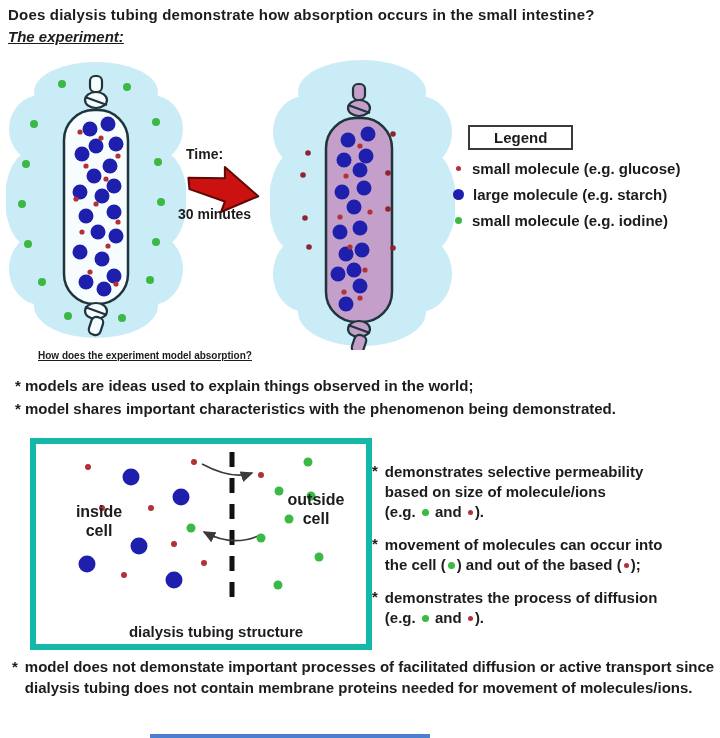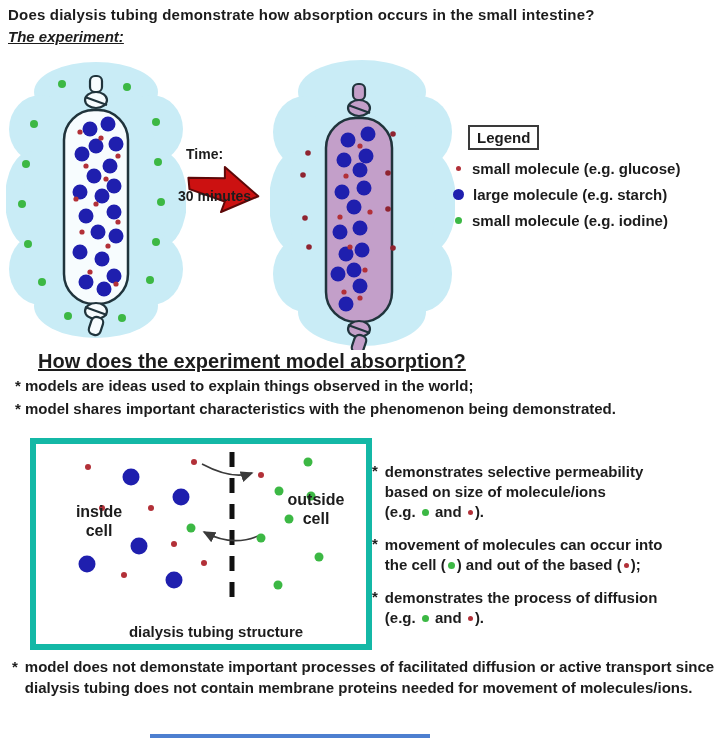--- a/index.html
+++ b/index.html
@@ -14,29 +14,29 @@
   .panel-svg{position:absolute;}
   .cloud{fill:var(--cloud);}
   .tube-outline{stroke:var(--tube-outline);stroke-width:2.5;}
   .tube-before{fill:var(--tube-before);}
   .tube-after{fill:var(--tube-after);}
   .knot{stroke:var(--tube-outline);stroke-width:2.2;fill:none;}
   .knot-fill-before{fill:var(--tube-before);}
   .knot-fill-after{fill:var(--tube-after);}
   .arrow-label{font-size:14px;text-align:left;}
   .arrow-shape{fill:var(--arrow-red);stroke:#5e0808;stroke-width:2;stroke-linejoin:round;}
-  .legend-box{left:468px;top:125px;border:2px solid #3a3a3a;padding:2px 7px;font-size:15px;background:#fff;}
+  .legend-box{left:468px;top:125px;border:2px solid #3a3a3a;padding:2px 24px;font-size:15px;background:#fff;}
   .legend-items{left:452px;top:160px;}
   .legend-row{display:flex;align-items:center;margin-bottom:9px;}
   .legend-row .label{font-size:15px;white-space:nowrap;}
   .ldot{display:inline-block;border-radius:50%;margin-right:9px;flex:0 0 auto;}
   .ldot.red{width:5px;height:5px;background:var(--red-dot);margin-left:4px;margin-right:11px;}
   .ldot.blue{width:11px;height:11px;background:var(--blue-dot);margin-left:1px;}
   .ldot.green{width:7px;height:7px;background:var(--green-dot);margin-left:3px;margin-right:10px;}
-  .heading2{left:38px;top:350px;font-size:20px;text-decoration:underline;}
+  .heading2{left:38px;top:350px;font-size:10px;text-decoration:underline;}
   .mbullet{left:15px;font-size:15px;white-space:nowrap;}
   .cellbox{left:30px;top:438px;width:330px;height:200px;border:6px solid #14b8a6;background:#fff;}
   .cell-label{font-size:16px;text-align:center;line-height:19px;}
   .cell-caption{left:40px;bottom:4px;width:280px;text-align:center;font-size:15px;}
   .obs{left:372px;top:462px;width:345px;font-size:15px;}
   .obs-item{display:flex;gap:7px;margin-bottom:13px;}
   .obs-item .star{flex:0 0 auto;}
   .obs-item .txt{line-height:20px;}
   .idot{display:inline-block;border-radius:50%;vertical-align:middle;margin:0 2px 2px 2px;}
   .idot.g{width:7px;height:7px;background:var(--green-dot);}
@@ -130,21 +130,21 @@
         <circle cx="102" cy="192" r="2.6" fill="#b23038"></circle>
         <circle cx="84" cy="218" r="2.6" fill="#b23038"></circle>
         <circle cx="110" cy="230" r="2.6" fill="#b23038"></circle>
       </g>
   </svg>
 
   <div class="abs arrow-label" style="left:186px;top:146px;width:72px">Time:</div>
   <svg class="abs" style="left:183px;top:162px" width="85" height="56" viewBox="0 0 85 56">
     <path class="arrow-shape" transform="rotate(10 40 27)" d="M4,22 L40,16 L38,5 L76,28 L42,50 L44,39 L7,33 Z"></path>
   </svg>
-  <div class="abs arrow-label" style="left:178px;top:188px;width:94px">30 minutes</div>
+  <div class="abs arrow-label" style="left:178px;top:206px;width:94px">30 minutes</div>
 
   <svg class="panel-svg" style="left:270px;top:52px" width="185" height="298" viewBox="0 0 185 298">
     <g>
       <ellipse class="cloud" cx="92" cy="40" rx="64" ry="32"></ellipse>
       <ellipse class="cloud" cx="35" cy="80" rx="32" ry="36"></ellipse>
       <ellipse class="cloud" cx="150" cy="80" rx="32" ry="36"></ellipse>
       <ellipse class="cloud" cx="25" cy="150" rx="26" ry="50"></ellipse>
       <ellipse class="cloud" cx="160" cy="150" rx="26" ry="50"></ellipse>
       <ellipse class="cloud" cx="35" cy="222" rx="32" ry="38"></ellipse>
       <ellipse class="cloud" cx="150" cy="222" rx="32" ry="38"></ellipse>

